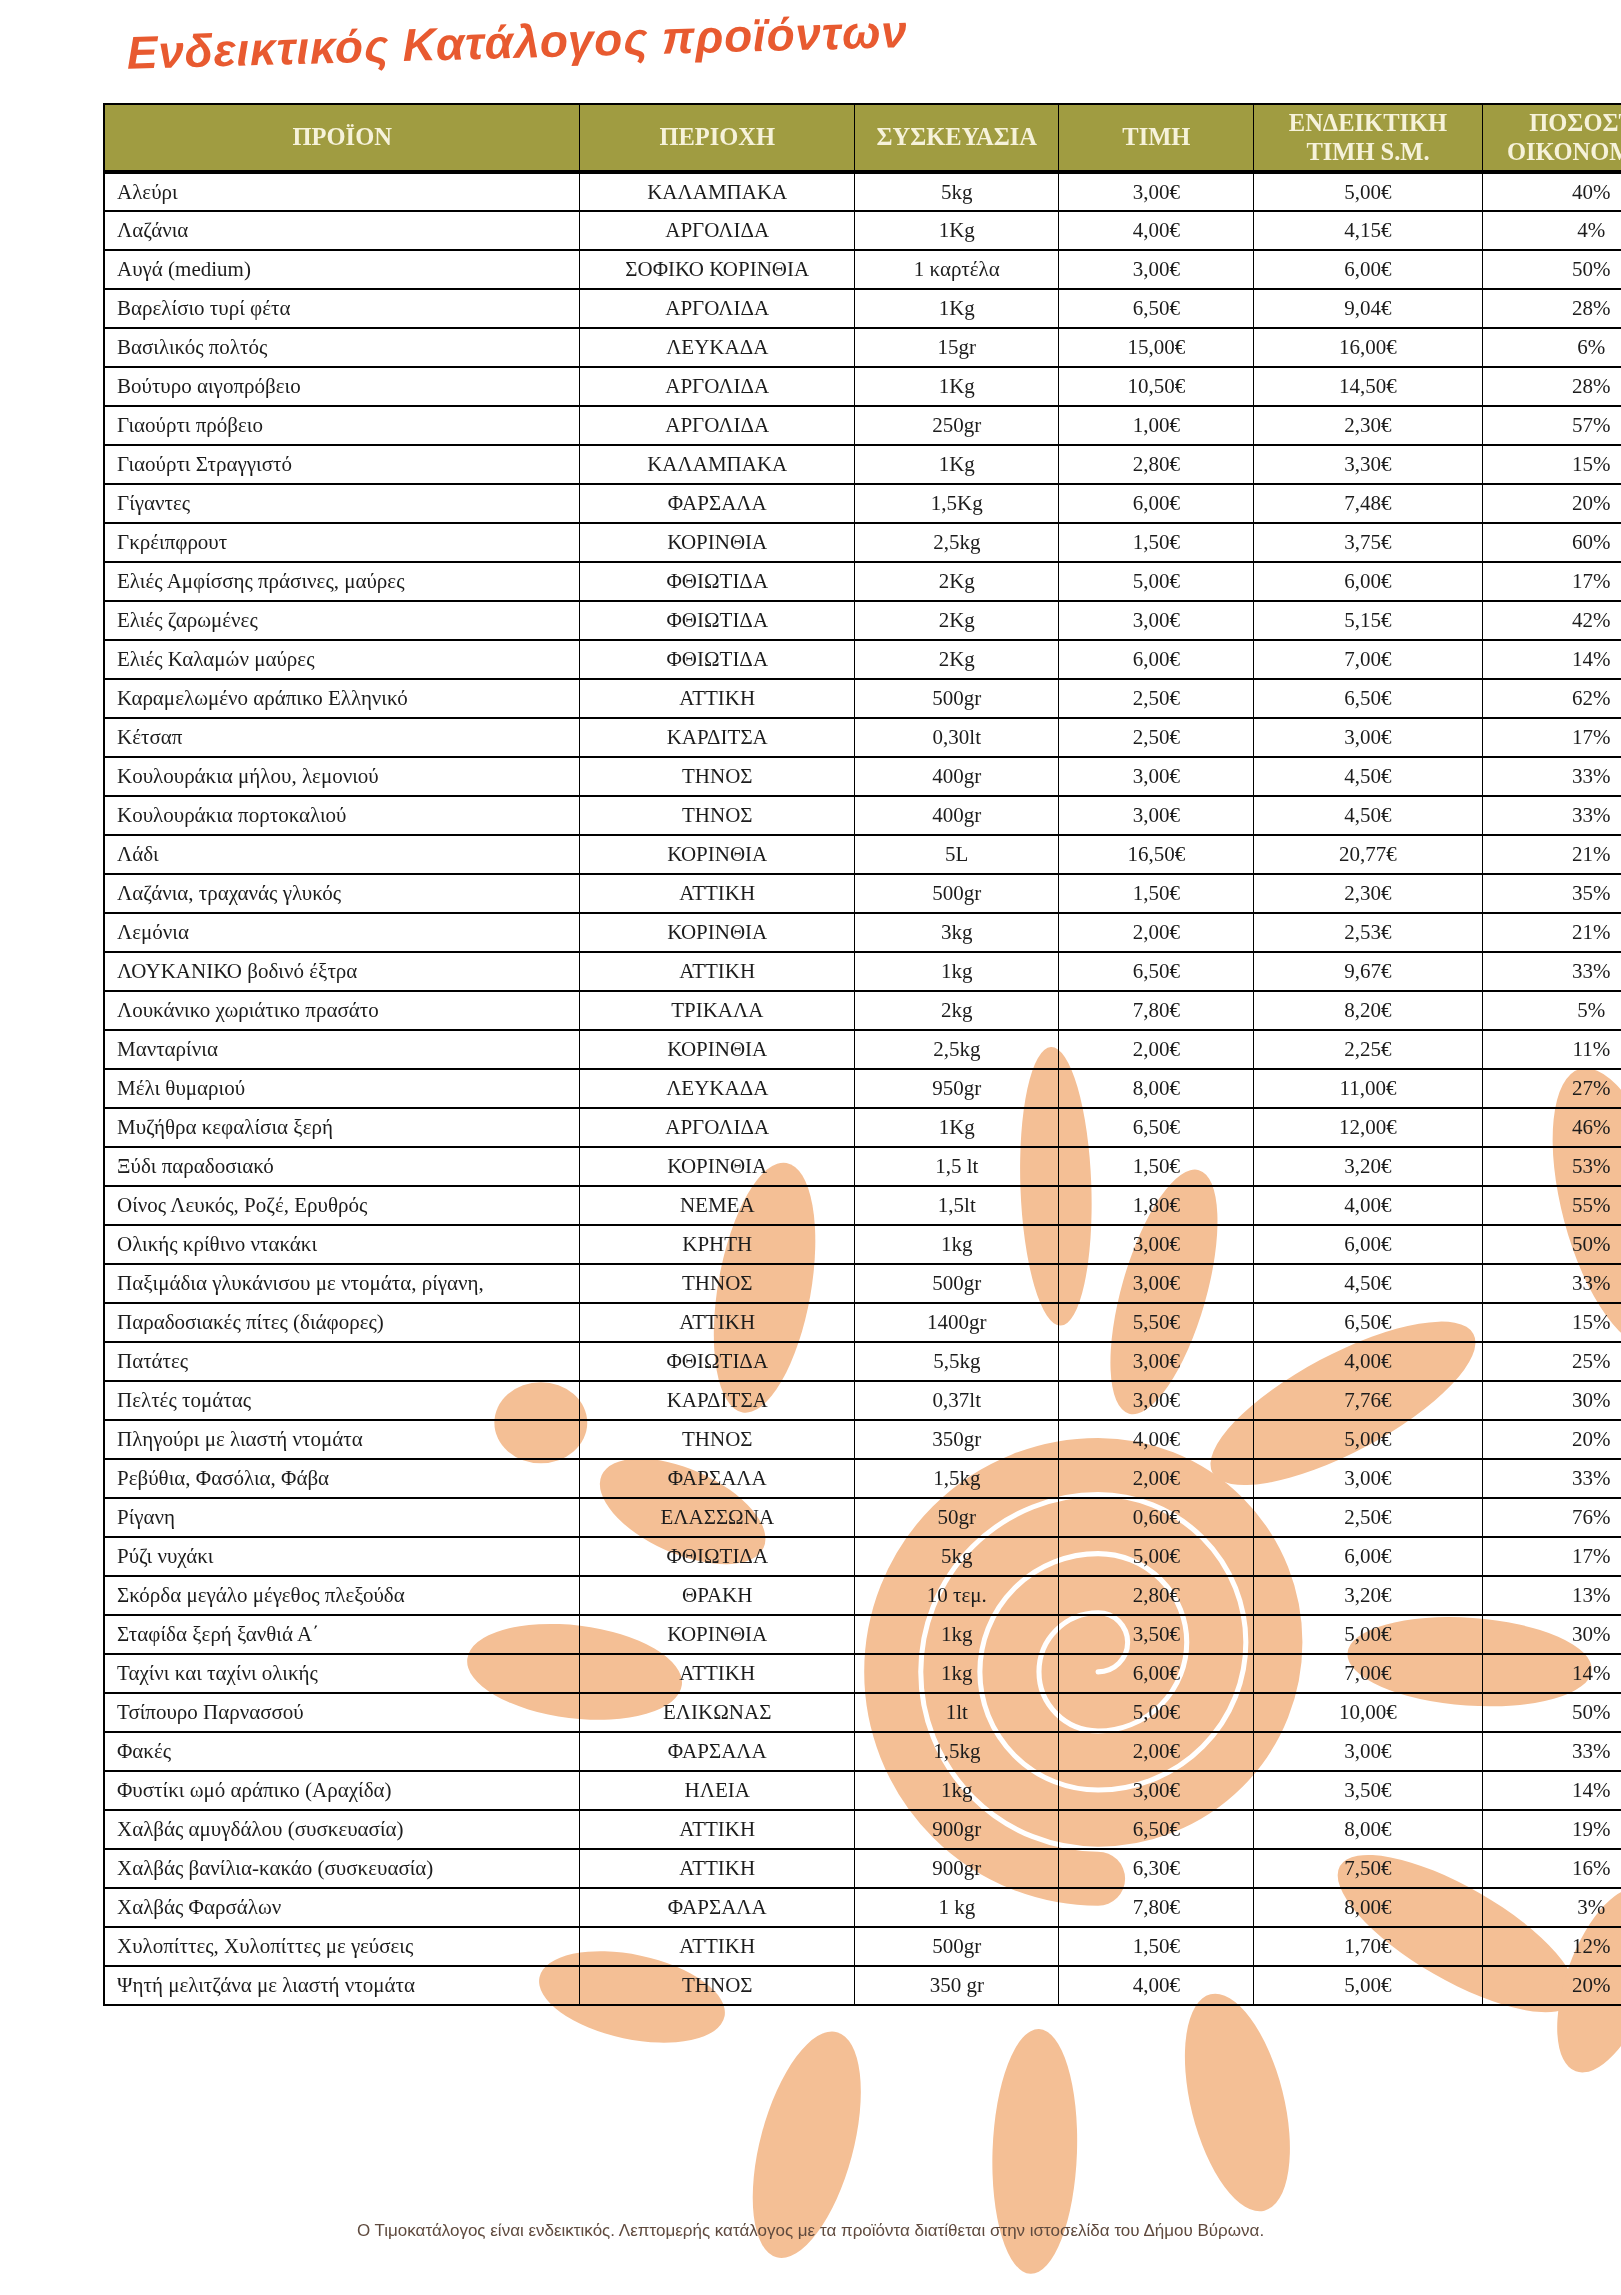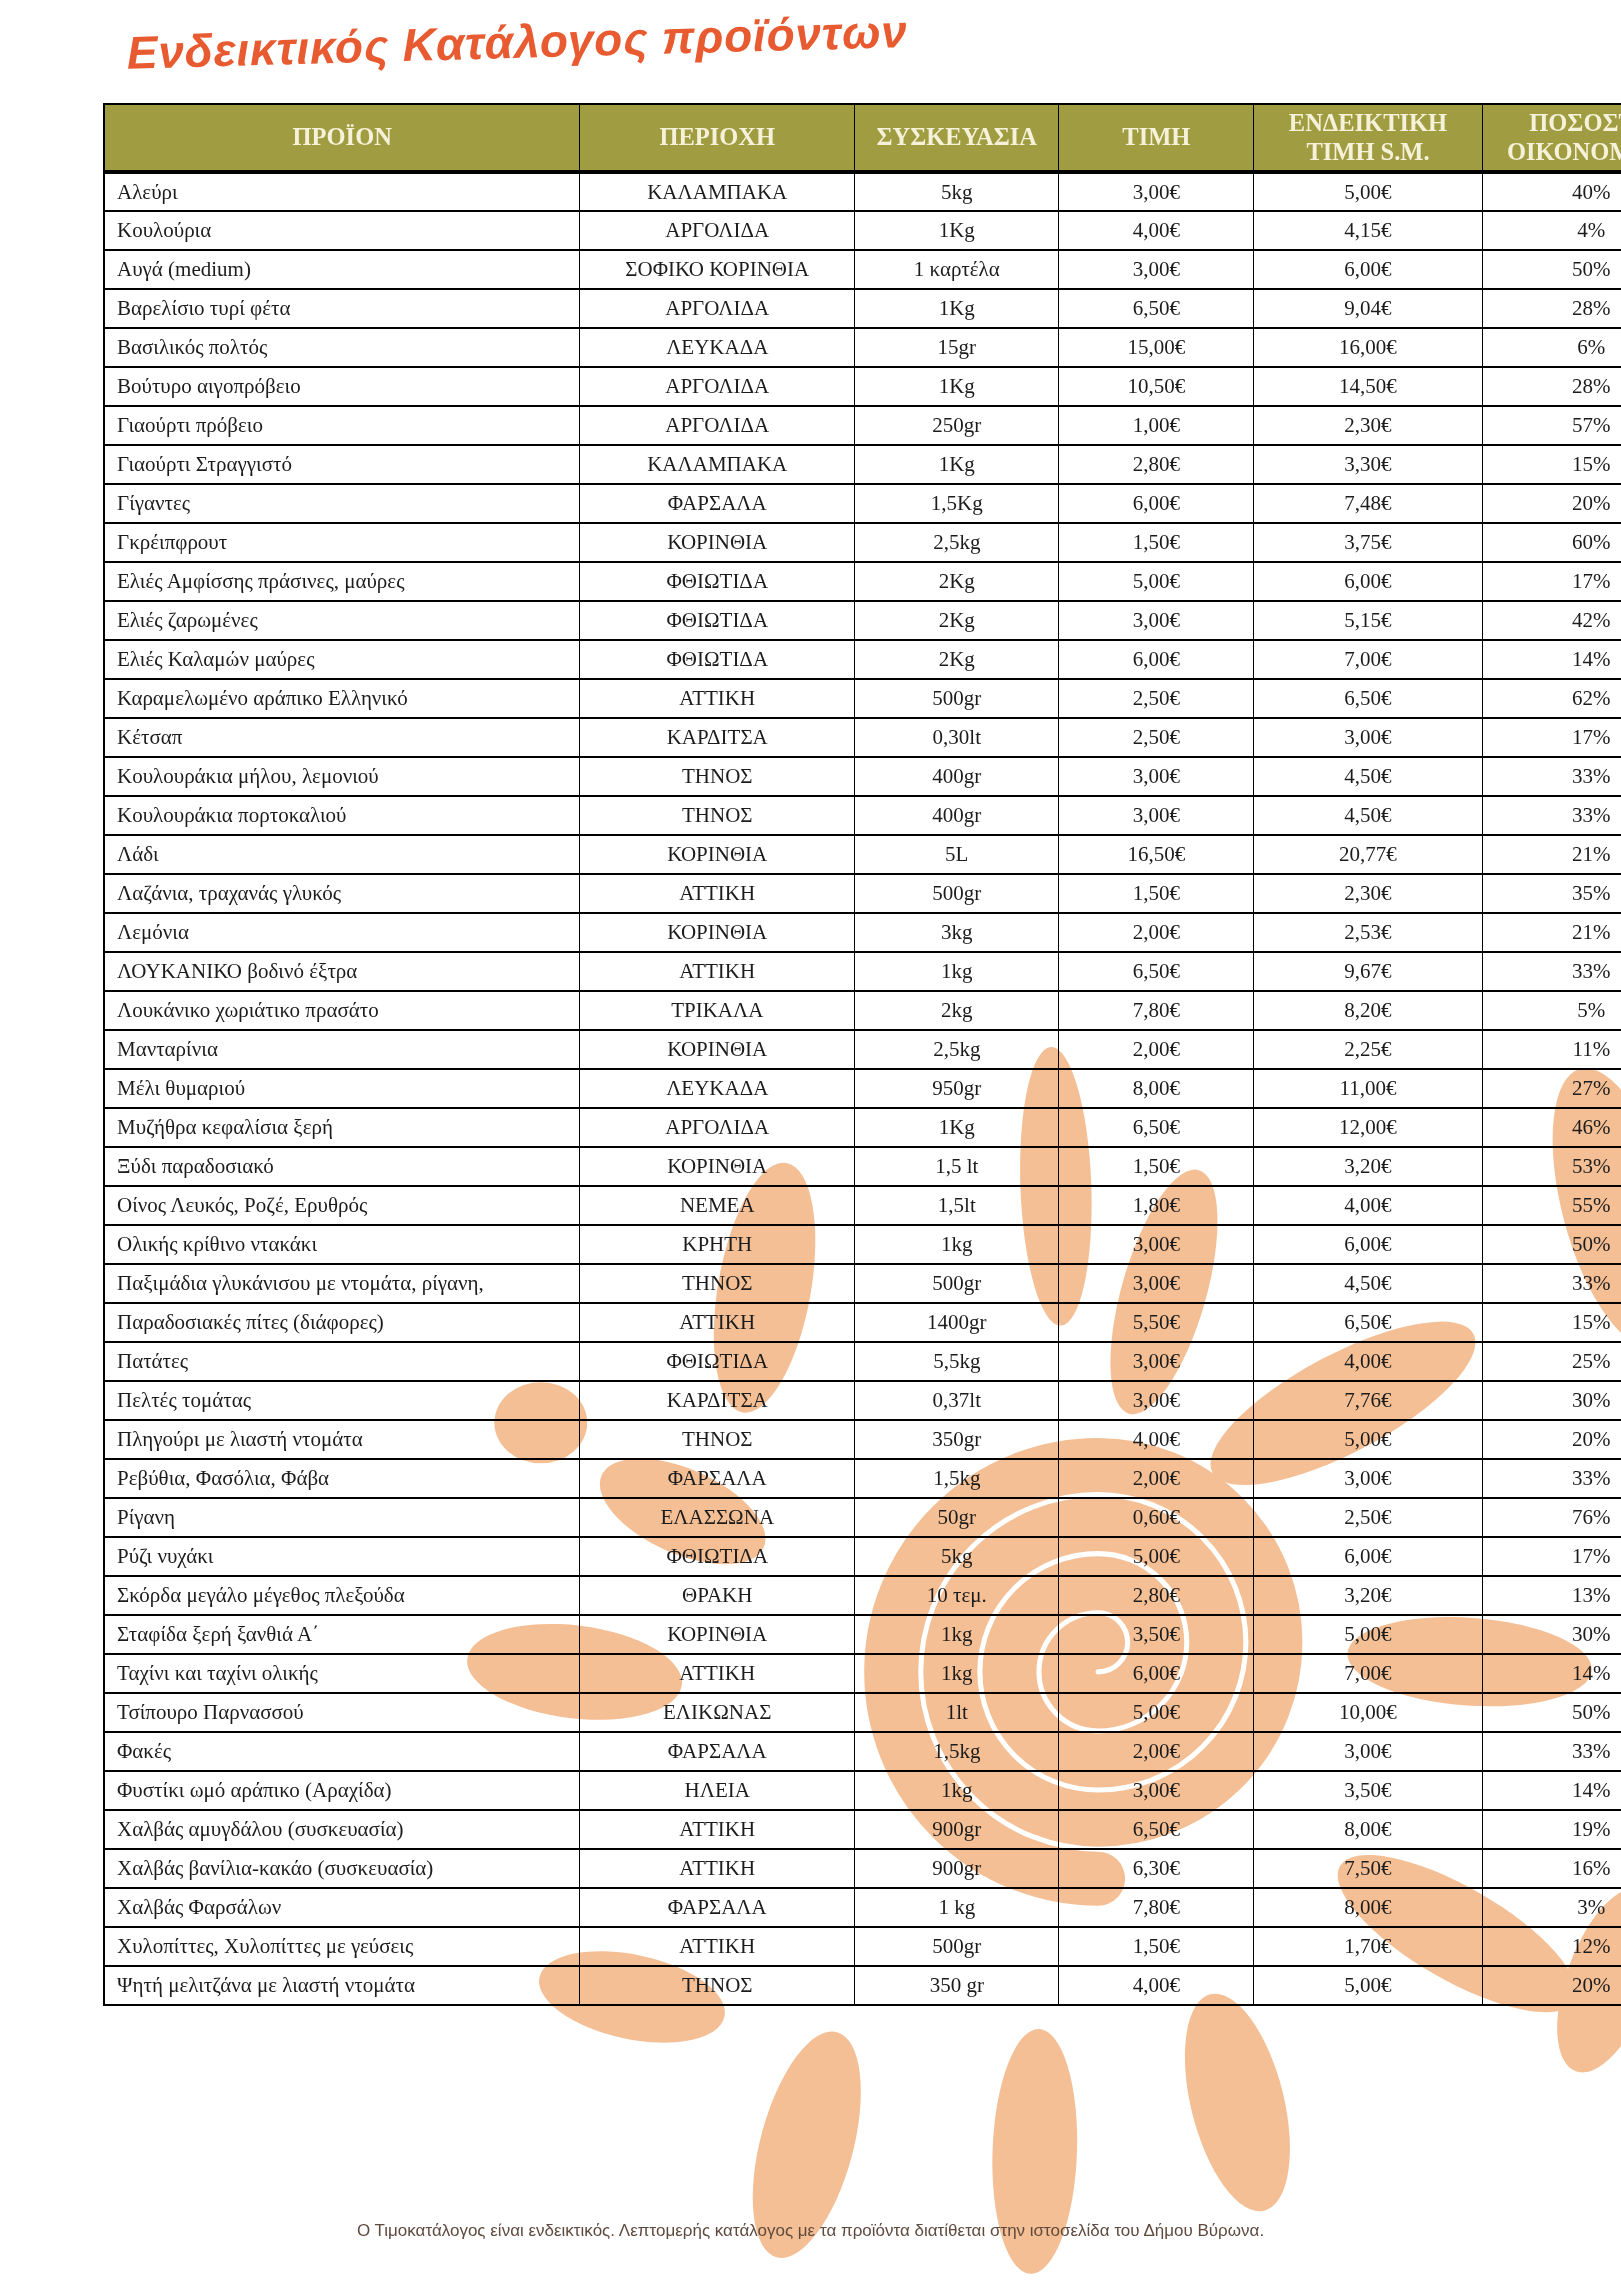--- a/index.html
+++ b/index.html
@@ -127,21 +127,21 @@
   <tbody>
       <tr>
         <td class="c0">Αλεύρι</td>
         <td class="c1">ΚΑΛΑΜΠΑΚΑ</td>
         <td class="c2">5kg</td>
         <td class="c3">3,00€</td>
         <td class="c4">5,00€</td>
         <td class="c5">40%</td>
       </tr>
       <tr>
-        <td class="c0">Κουλούρια</td>
+        <td class="c0">Λαζάνια</td>
         <td class="c1">ΑΡΓΟΛΙΔΑ</td>
         <td class="c2">1Kg</td>
         <td class="c3">4,00€</td>
         <td class="c4">4,15€</td>
         <td class="c5">4%</td>
       </tr>
       <tr>
         <td class="c0">Αυγά (medium)</td>
         <td class="c1">ΣΟΦΙΚΟ ΚΟΡΙΝΘΙΑ</td>
         <td class="c2">1 καρτέλα</td>

